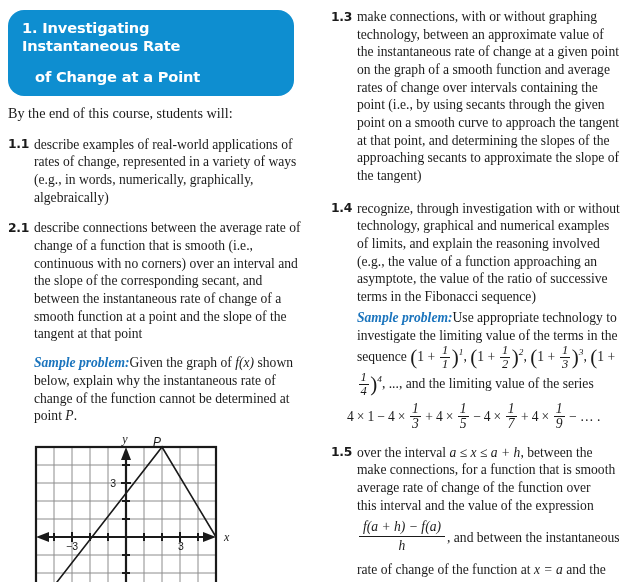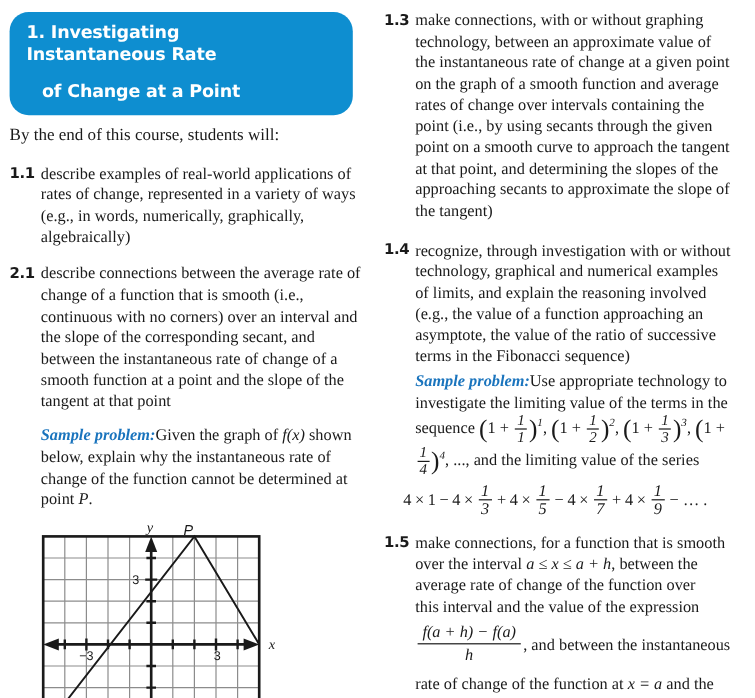--- a/index.html
+++ b/index.html
@@ -20,21 +20,21 @@
     height: 582px;
     position: relative;
     box-sizing: border-box;
   }
   .col {
     position: absolute;
     top: 0;
     box-sizing: border-box;
   }
   .col-left  { left: 8px;   width: 300px; }
-  .col-right { left: 320px; width: 292px; }
+  .col-right { left: 331px; width: 292px; }
 
   .banner {
     background: #0e8ed0;
     color: #ffffff;
     font-family: "DejaVu Sans", sans-serif;
     font-weight: bold;
     font-size: 14.6px;
     line-height: 1.26;
     padding: 9px 24px 10px 14px;
     width: 286px;
@@ -298,22 +298,22 @@
         <span class="frac big">
           <span class="nu">1</span>
           <span class="de">9</span>
         </span>
       <span class="op">− … .</span>
     </div>
 
     <div class="expect" style="margin-top:12px;">
       <div class="num">1.5</div>
       <div class="body">
+        <div><span>over the interval </span><i class="v">a ≤ x ≤ a + h</i><span>, between the</span></div>
         <div>make connections, for a function that is smooth</div>
-        <div><span>over the interval </span><i class="v">a ≤ x ≤ a + h</i><span>, between the</span></div>
         <div>average rate of change of the function over</div>
         <div>this interval and the value of the expression</div>
         <div class="mathline" style="line-height:1.5;margin-top:2px;">
           <span class="dispfrac">
               <span class="nu" style="font-style:italic;">f(a + h) − f(a)</span>
               <span class="de">h</span>
             </span>
             <span>, and between the instantaneous</span>
         </div>
         <div style="margin-top:2px;"><span>rate of change of the function at </span><i class="v">x = a</i><span> and the</span></div>

